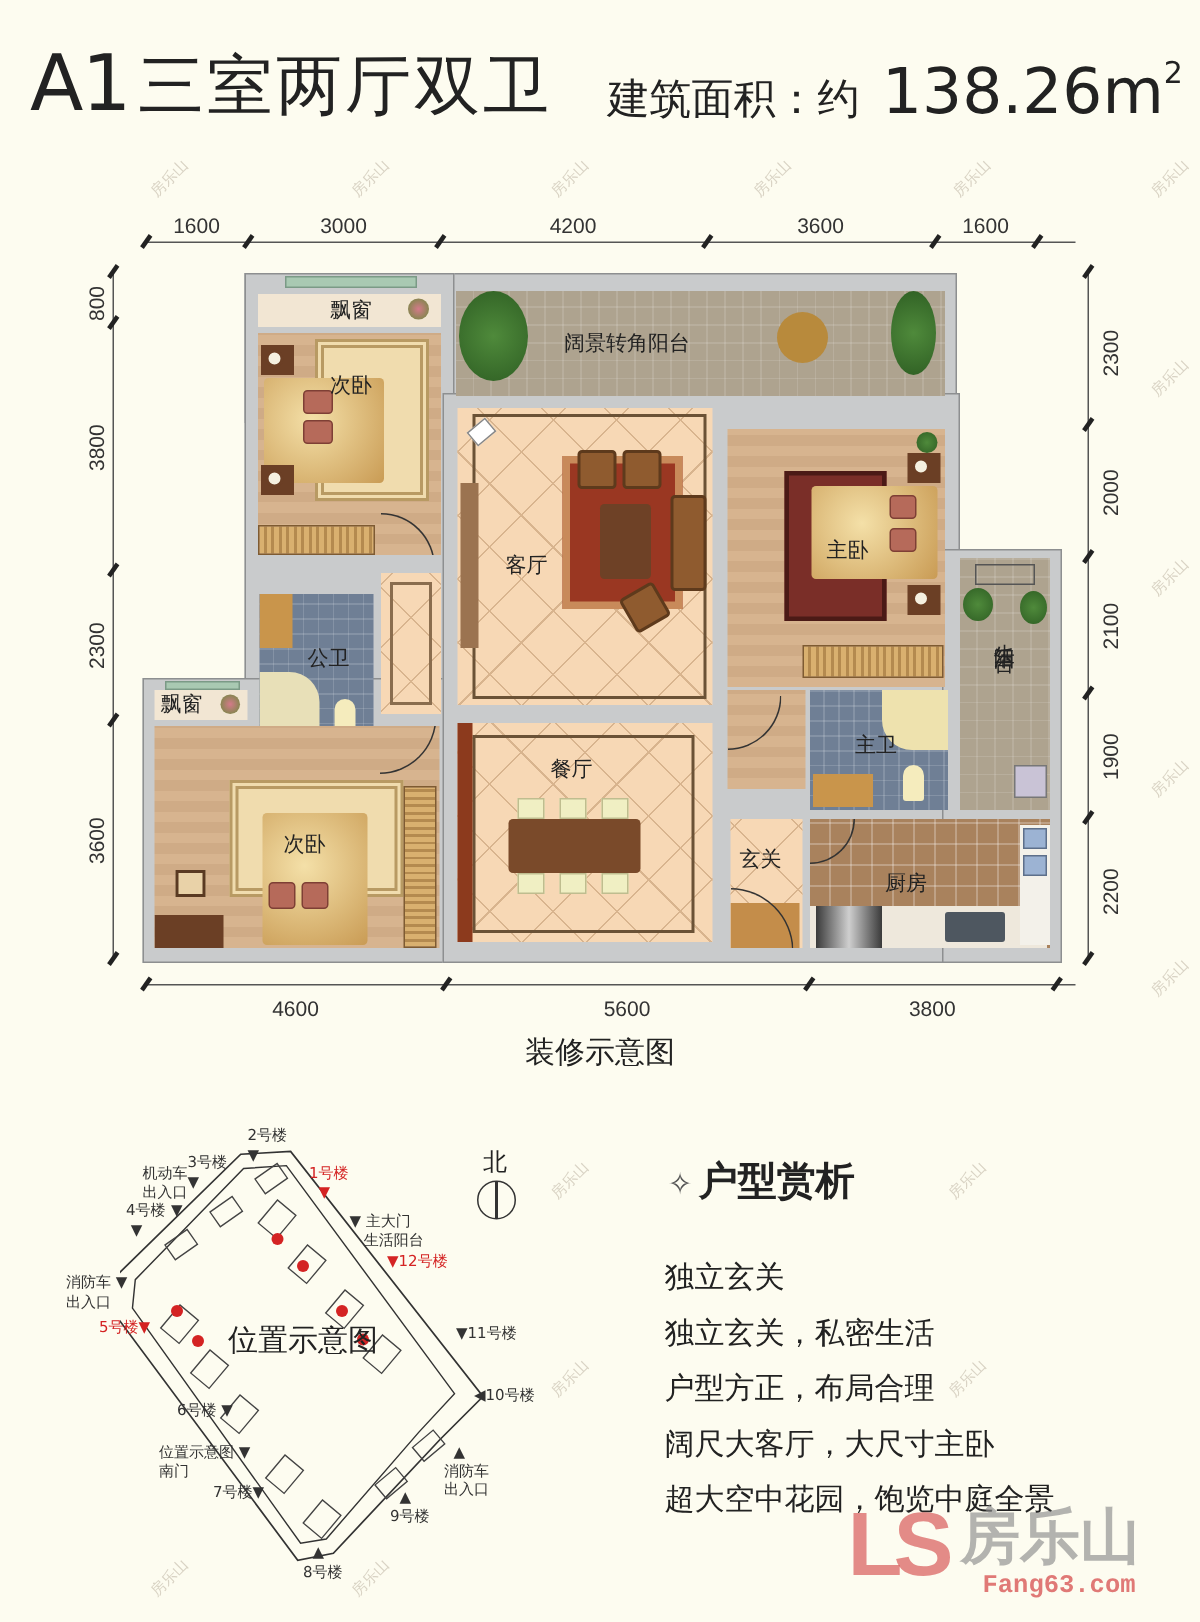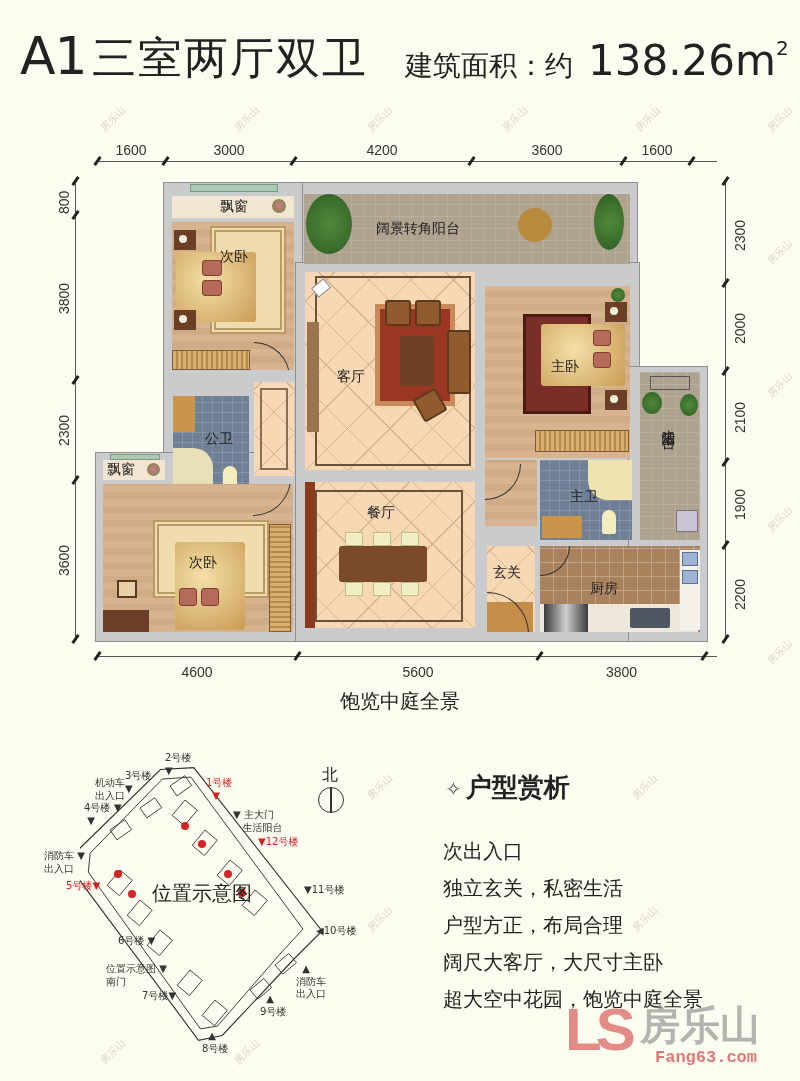--- a/index.html
+++ b/index.html
@@ -271,21 +271,21 @@
     <div class="abs" style="left:4px; top:58px; width:44px; height:28px; background:linear-gradient(90deg,#3a3a3a,#cfcfcf,#3a3a3a);"></div>
     <div class="abs" style="left:90px; top:62px; width:40px; height:20px; background:#4e5760; border-radius:2px;"></div>
     <div class="abs door-arc" style="left:0; top:0; width:30px; height:30px; transform:scaleY(-1);"></div>
   </div>
   <div class="abs" style="left:680px; top:550px; width:20px; height:80px; background:#f3f1ea;">
     <div class="abs" style="left:2px; top:2px; width:16px; height:14px; background:#9cb3d3; border:1px solid #5d6f8a;"></div>
     <div class="abs" style="left:2px; top:20px; width:16px; height:14px; background:#9cb3d3; border:1px solid #5d6f8a;"></div>
   </div>
 </div>
 
-<div class="abs" style="left:0; top:688px; width:800px; text-align:center; font-size:20px;">饱览中庭全景</div>
+<div class="abs" style="left:0; top:688px; width:800px; text-align:center; font-size:20px;">装修示意图</div>
 
 <div>
   <svg class="abs" style="left:80px; top:760px;" width="260" height="300" viewBox="0 0 260 300">
     <polygon points="90,10 125,8 260,180 230,210 155,290 130,295 0,120 3,95" fill="none" stroke="#333" stroke-width="1.2" transform="translate(-5,0) scale(0.95)"></polygon>
     <polygon points="92,20 122,18 240,178 215,205 150,280 132,283 14,118 16,98" fill="none" stroke="#333" stroke-width="1" transform="translate(-5,0) scale(0.95)"></polygon>
     <g fill="none" stroke="#444" stroke-width="0.9">
       <rect x="30" y="70" width="18" height="12" transform="rotate(-35 30 70)"></rect>
       <rect x="60" y="48" width="18" height="12" transform="rotate(-35 60 48)"></rect>
       <rect x="90" y="26" width="18" height="12" transform="rotate(-35 90 26)"></rect>
       <rect x="105" y="40" width="16" height="20" transform="rotate(40 105 40)"></rect>
@@ -331,21 +331,21 @@
   <div class="abs map-label" style="left:106px; top:963px;"><span>位置示意图</span> ▼<br><span>南门</span></div>
   <div class="abs map-label" style="left:296px; top:963px;">&nbsp;&nbsp;▲<br><span>消防车</span><br><span>出入口</span></div>
   <div class="abs map-label" style="left:142px; top:990px;"><span>7号楼</span>▼</div>
   <div class="abs map-label" style="left:260px; top:993px;">&nbsp;&nbsp;▲<br><span>9号楼</span></div>
   <div class="abs map-label" style="left:202px; top:1030px;">&nbsp;&nbsp;▲<br><span>8号楼</span></div>
 </div>
 
 <div class="abs feature-title">
   <span style="font-size:20px; font-weight:normal; color:#555; margin-right:4px;">✧</span><span>户型赏析</span>
 </div>
-<div class="abs feature-item" style="top:838px;">次出入口</div>
+<div class="abs feature-item" style="top:838px;">独立玄关</div>
 <div class="abs feature-item" style="top:875px;">独立玄关，私密生活</div>
 <div class="abs feature-item" style="top:912px;">户型方正，布局合理</div>
 <div class="abs feature-item" style="top:949px;">阔尺大客厅，大尺寸主卧</div>
 <div class="abs feature-item" style="top:986px;">超大空中花园，饱览中庭全景</div>
 
 <div class="abs logo-ls">LS</div>
 <div class="abs logo-cn">房乐山</div>
 <div class="abs logo-url">Fang63.com</div>
 
 <div class="abs watermark" style="left:98px; top:112px;">房乐山</div>

